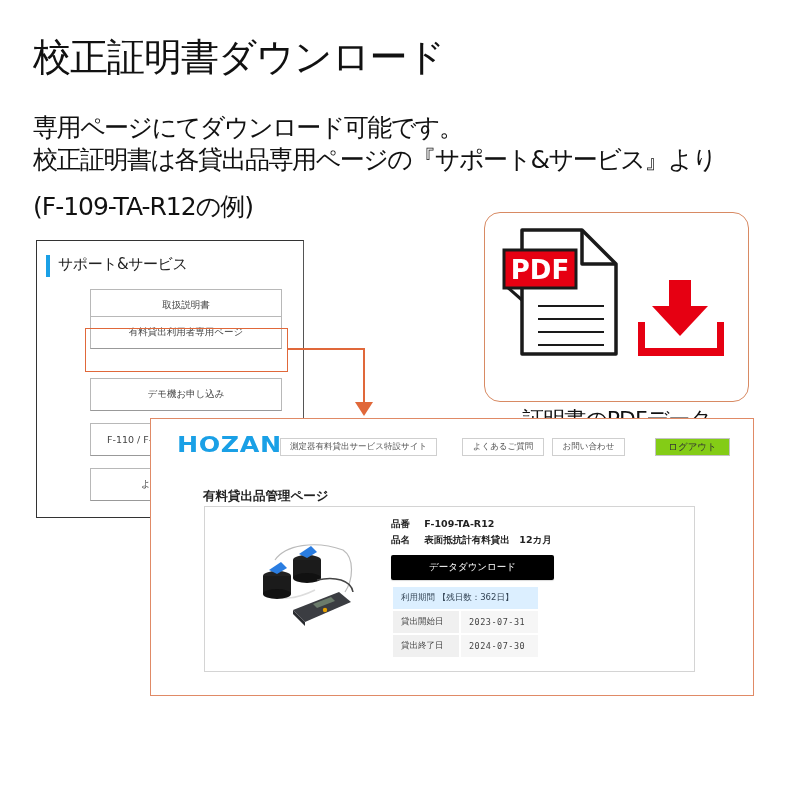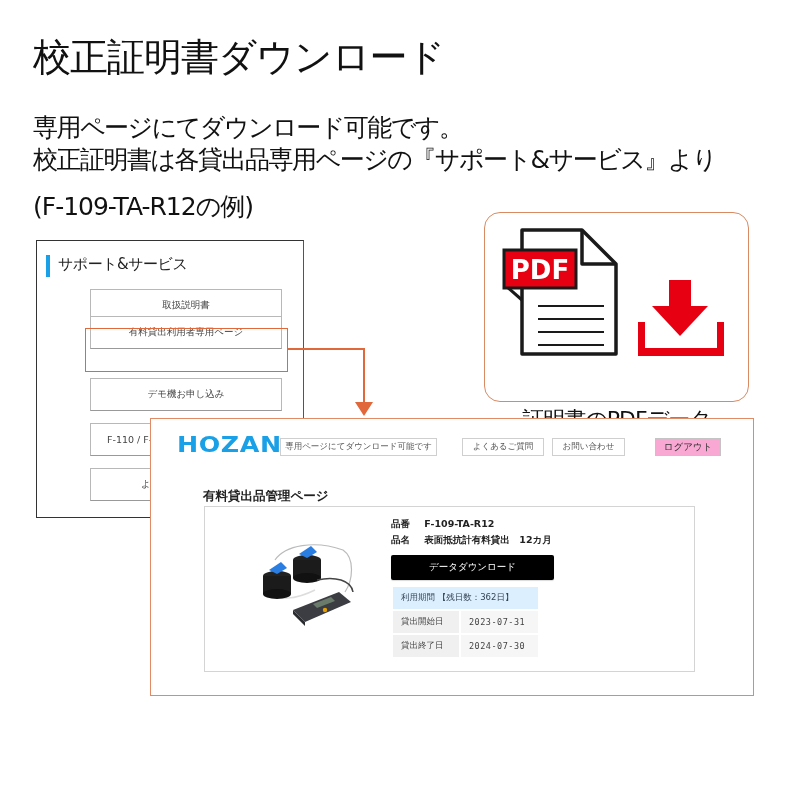--- a/index.html
+++ b/index.html
@@ -26,21 +26,21 @@
 
   
   .pdf-card { left:484px; top:212px; width:265px; height:190px; border:1.5px solid #d88a63; border-radius:16px; background:#fff; box-sizing:border-box; }
   .pdf-caption { left:484px; top:364px; width:265px; text-align:center; font-size:22px; letter-spacing:-1px; color:#111; white-space:nowrap;margin-top:41px; }
 
   
   .hozan-window { left:150px; top:418px; width:604px; height:278px; border:1.5px solid #e08a66; background:#fff; box-sizing:border-box; }
   .hozan-logo { left:177px; top:432px; font-size:22px; font-weight:bold; color:#1aa0e6; letter-spacing:0.5px; font-family:"DejaVu Sans", sans-serif; font-style:normal; transform:scaleX(1.15); transform-origin:left; }
   .nav-btn { position:absolute; height:18px; border:1px solid #cfcfcf; background:#fff; box-sizing:border-box; font-size:8.5px; color:#555;
              display:flex; align-items:center; justify-content:center; white-space:nowrap; }
-  .logout-btn { position:absolute; left:655px; top:438px; width:66px; height:18px; background:#f9a8d4; border:1px solid #c4c4c4; box-sizing:border-box;
+  .logout-btn { position:absolute; left:655px; top:438px; width:75px; height:18px; background:#84cc16; border:1px solid #c4c4c4; box-sizing:border-box;
                 font-size:9.5px; color:#333; display:flex; align-items:center; justify-content:center; }
   .page-heading { left:203px; top:488px; font-size:12.5px; font-weight:bold; color:#222; white-space:nowrap; }
   .content-box { left:204px; top:506px; width:491px; height:166px; border:1px solid #d4d4d4; box-sizing:border-box; background:#fff; }
 
   .info-line { font-size:9.5px; font-weight:bold; color:#222; white-space:nowrap; }
   .info-line .lbl { display:inline-block; width:30px; }
   .dl-btn { left:391px; top:555px; width:163px; height:25px; background:#000000; border-radius:2px; color:#fff; font-size:9.5px;
             display:flex; align-items:center; justify-content:center; box-shadow:0 1px 1px rgba(0,0,0,0.15); }
 
   .period-table { left:393px; top:587px; width:145px; border-collapse:collapse; font-size:8.5px; color:#444; }
@@ -88,21 +88,21 @@
 </svg>
 <svg class="abs" style="left:638px; top:280px;" width="86" height="76" viewBox="0 0 86 76">
   <rect x="31" y="0" width="22" height="26" fill="#e60012"></rect>
   <polygon points="14,26 70,26 42,56" fill="#e60012"></polygon>
   <path d="M3 42 V72 H83 V42" fill="none" stroke="#e60012" stroke-width="8"></path>
 </svg>
 <div class="abs pdf-caption">証明書のPDFデータ</div>
 
 <div class="abs hozan-window"></div>
 <div class="abs hozan-logo">HOZAN</div>
-<div class="nav-btn" style="left:280px; top:438px; width:157px;">専用ページにてダウンロード可能です</div>
+<div class="nav-btn" style="left:280px; top:438px; width:157px;">測定器有料貸出サービス特設サイト</div>
 <div class="nav-btn" style="left:462px; top:438px; width:82px;">よくあるご質問</div>
 <div class="nav-btn" style="left:552px; top:438px; width:73px;">お問い合わせ</div>
 <div class="logout-btn">ログアウト</div>
 
 <div class="abs page-heading">有料貸出品管理ページ</div>
 <div class="abs content-box"></div>
 
 <svg class="abs" style="left:255px; top:540px;" width="105" height="90" viewBox="0 0 105 90">
   <path d="M20 20 C30 5, 60 0, 88 10 C100 18, 98 40, 90 52" fill="none" stroke="#bbb" stroke-width="1.2"></path>
   <path d="M20 40 C10 70, 50 55, 60 50" fill="none" stroke="#ddd" stroke-width="1.5"></path>

